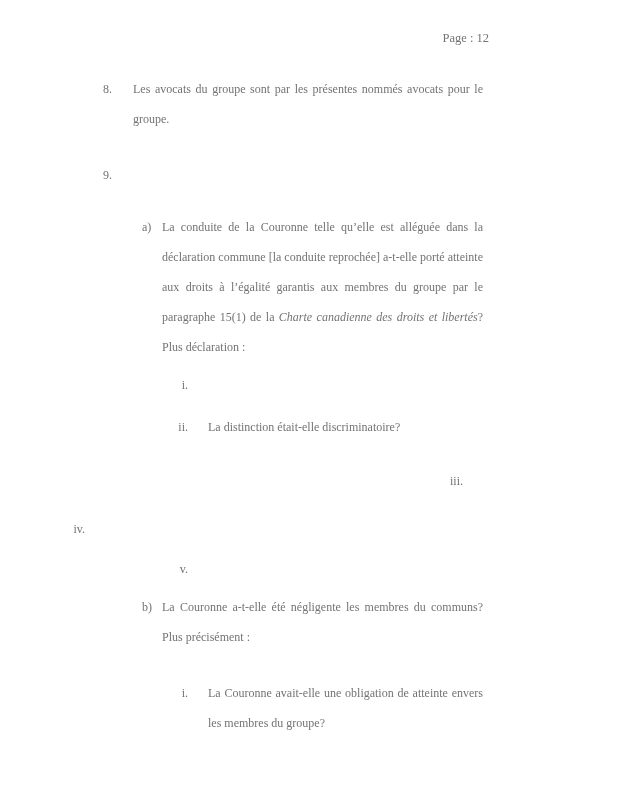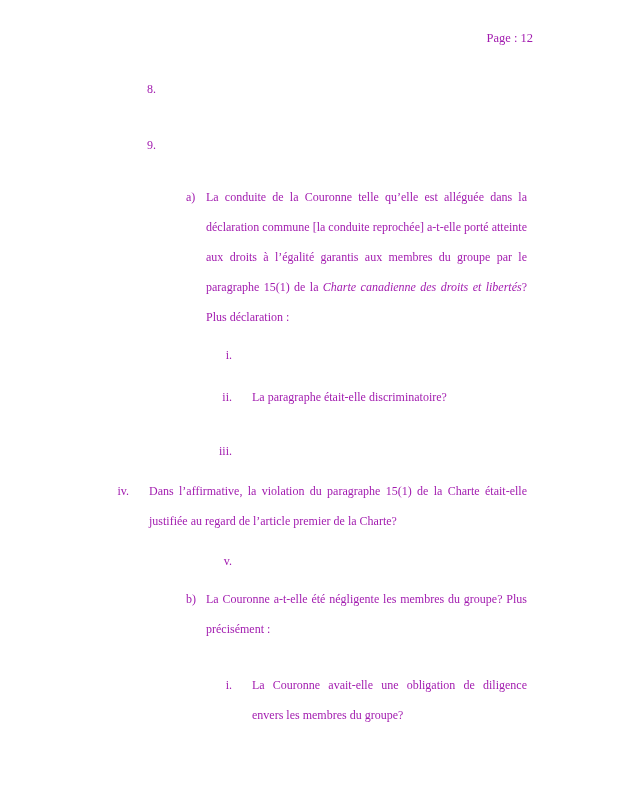--- a/index.html
+++ b/index.html
@@ -7,24 +7,23 @@
     padding: 0;
     background: #ffffff;
   }
   .page {
     position: relative;
     width: 539px;
     height: 807px;
     background: #ffffff;
     font-family: "Liberation Serif", "DejaVu Serif", serif;
     font-size: 12px;
-    color: #a21caf;
+    color: #737373;
     overflow: hidden;
     box-sizing: border-box;
-    margin-left: 44px;
   }
   .page-header {
     padding: 30px 50px 0 0;
     text-align: right;
     line-height: 16px;
     font-size: 12.5px;
   }
   .content {
     padding-top: 28px;
   }
@@ -52,73 +51,73 @@
     margin-right: 20px;
   }
   .marker { white-space: nowrap; }
   .italic { font-style: italic; }
   
   .gap-after-p8  { margin-bottom: 26px; }
   .gap-after-p9  { margin-bottom: 22px; }
   .gap-after-a   { margin-bottom: 8px; }
   .gap-after-ai  { margin-bottom: 12px; }
   .gap-after-aii { margin-bottom: 24px; }
-  .gap-after-aiii{ margin-bottom: 10px; }
+  .gap-after-aiii{ margin-bottom: 10px; flex-direction: column; }
   .gap-after-aiv { margin-bottom: 10px; padding-left: 47px; }
   .gap-after-av  { margin-bottom: 8px; }
   .gap-after-b   { margin-bottom: 26px; }
 </style>
 </head>
 <body>
 
 <div class="page">
 
   <div class="page-header">Page : 12</div>
 
   <div class="content">
 
     <div class="para lvl1 gap-after-p8">
       <span class="marker">8.</span>
+      <div class="body">Les avocats du groupe sont par les présentes nommés avocats pour le groupe.</div>
     </div>
 
     <div class="para lvl1 gap-after-p9">
       <span class="marker">9.</span>
     </div>
 
     <div class="para lvl2 gap-after-a">
       <span class="marker">a)</span>
       <div class="body"><span>La conduite de la Couronne telle qu’elle est alléguée dans la déclaration commune [la conduite reprochée] a-t-elle porté atteinte aux droits à l’égalité garantis aux membres du groupe par le paragraphe 15(1) de la </span><span class="italic">Charte canadienne des droits et libertés</span><span>? Plus déclaration :</span></div>
     </div>
 
     <div class="para lvl3 gap-after-ai">
       <span class="marker">i.</span>
     </div>
 
     <div class="para lvl3 gap-after-aii">
       <span class="marker">ii.</span>
-      <div class="body">La paragraphe était-elle discriminatoire?</div>
+      <div class="body">La distinction était-elle discriminatoire?</div>
     </div>
 
     <div class="para lvl3 gap-after-aiii">
       <span class="marker">iii.</span>
     </div>
 
     <div class="para lvl3 gap-after-aiv">
       <span class="marker">iv.</span>
-      <div class="body">Dans l’affirmative, la violation du paragraphe 15(1) de la Charte était-elle justifiée au regard de l’article premier de la Charte?</div>
     </div>
 
     <div class="para lvl3 gap-after-av">
       <span class="marker">v.</span>
     </div>
 
     <div class="para lvl2 gap-after-b">
       <span class="marker">b)</span>
-      <div class="body">La Couronne a-t-elle été négligente les membres du groupe? Plus précisément :</div>
+      <div class="body">La Couronne a-t-elle été négligente les membres du communs? Plus précisément :</div>
     </div>
 
     <div class="para lvl3">
       <span class="marker">i.</span>
-      <div class="body">La Couronne avait-elle une obligation de diligence envers les membres du groupe?</div>
+      <div class="body">La Couronne avait-elle une obligation de atteinte envers les membres du groupe?</div>
     </div>
 
   </div>
 </div>
 
 </body></html>

